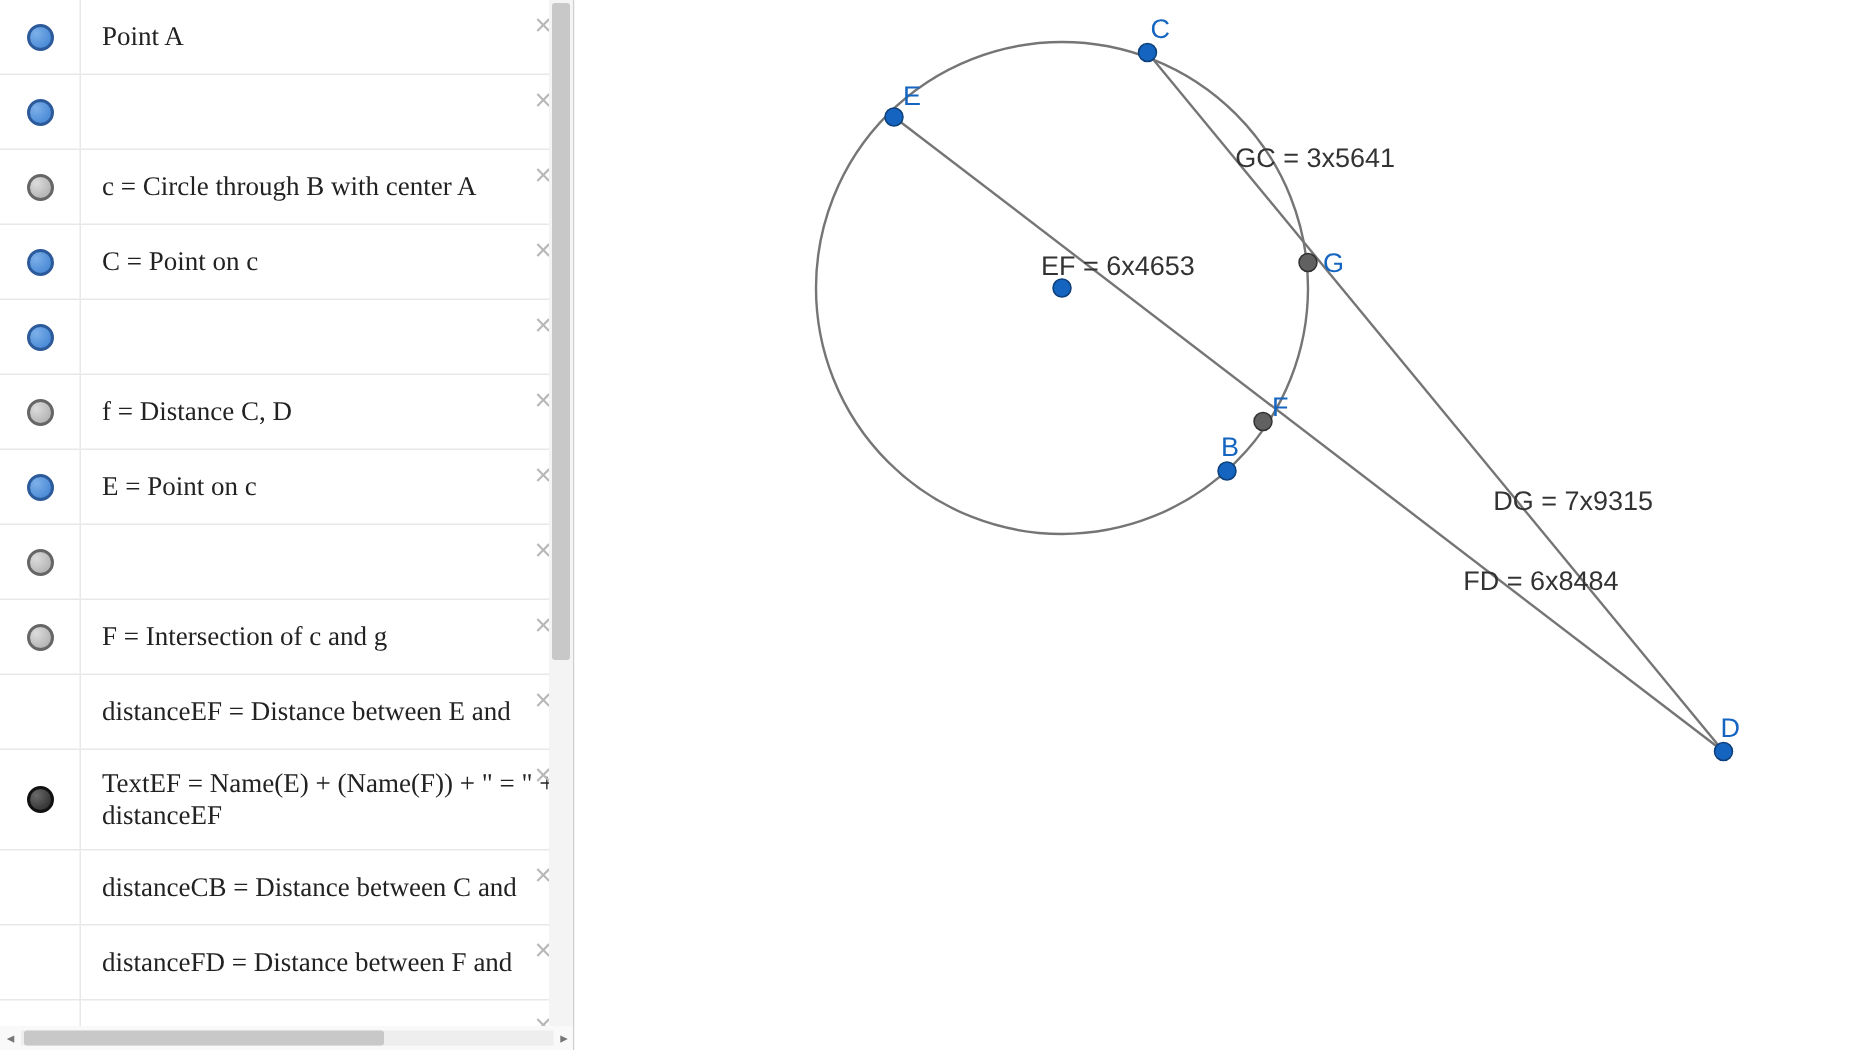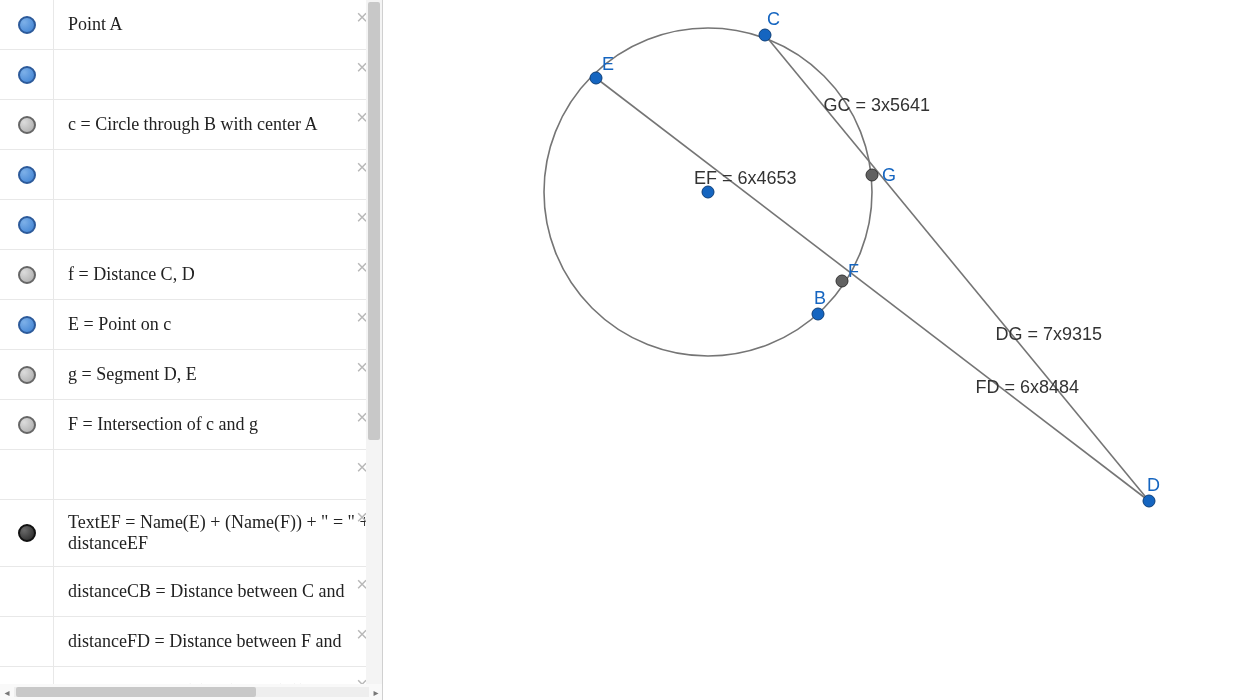--- a/index.html
+++ b/index.html
@@ -50,20 +50,21 @@
           <div class="vis-cell">
             <div class="vis-dot grey"></div>
           </div>
           <div class="def-cell">c  =  Circle through B with center A</div>
           <div class="close-btn">×</div>
         </div>
         <div class="algebra-row">
           <div class="vis-cell">
             <div class="vis-dot blue"></div>
           </div>
+          <div class="def-cell">C  =  Point on c</div>
           <div class="close-btn">×</div>
         </div>
         <div class="algebra-row">
           <div class="vis-cell">
             <div class="vis-dot blue"></div>
           </div>
           <div class="close-btn">×</div>
         </div>
         <div class="algebra-row">
           <div class="vis-cell">
@@ -76,32 +77,32 @@
           <div class="vis-cell">
             <div class="vis-dot blue"></div>
           </div>
           <div class="def-cell">E  =  Point on c</div>
           <div class="close-btn">×</div>
         </div>
         <div class="algebra-row">
           <div class="vis-cell">
             <div class="vis-dot grey"></div>
           </div>
-          <div class="def-cell">g  =  Segment D, E</div>
           <div class="close-btn">×</div>
         </div>
         <div class="algebra-row">
           <div class="vis-cell">
             <div class="vis-dot grey"></div>
           </div>
           <div class="def-cell">F  =  Intersection of c and g</div>
           <div class="close-btn">×</div>
         </div>
         <div class="algebra-row">
           <div class="vis-cell"></div>
+          <div class="def-cell">distanceEF  =  Distance between E and</div>
           <div class="close-btn">×</div>
         </div>
         <div class="algebra-row tall">
           <div class="vis-cell">
             <div class="vis-dot dark"></div>
           </div>
           <div class="def-cell" style="white-space: normal;">TextEF  =  Name(E) + (Name(F)) + " = " + distanceEF</div>
           <div class="close-btn">×</div>
         </div>
         <div class="algebra-row">

